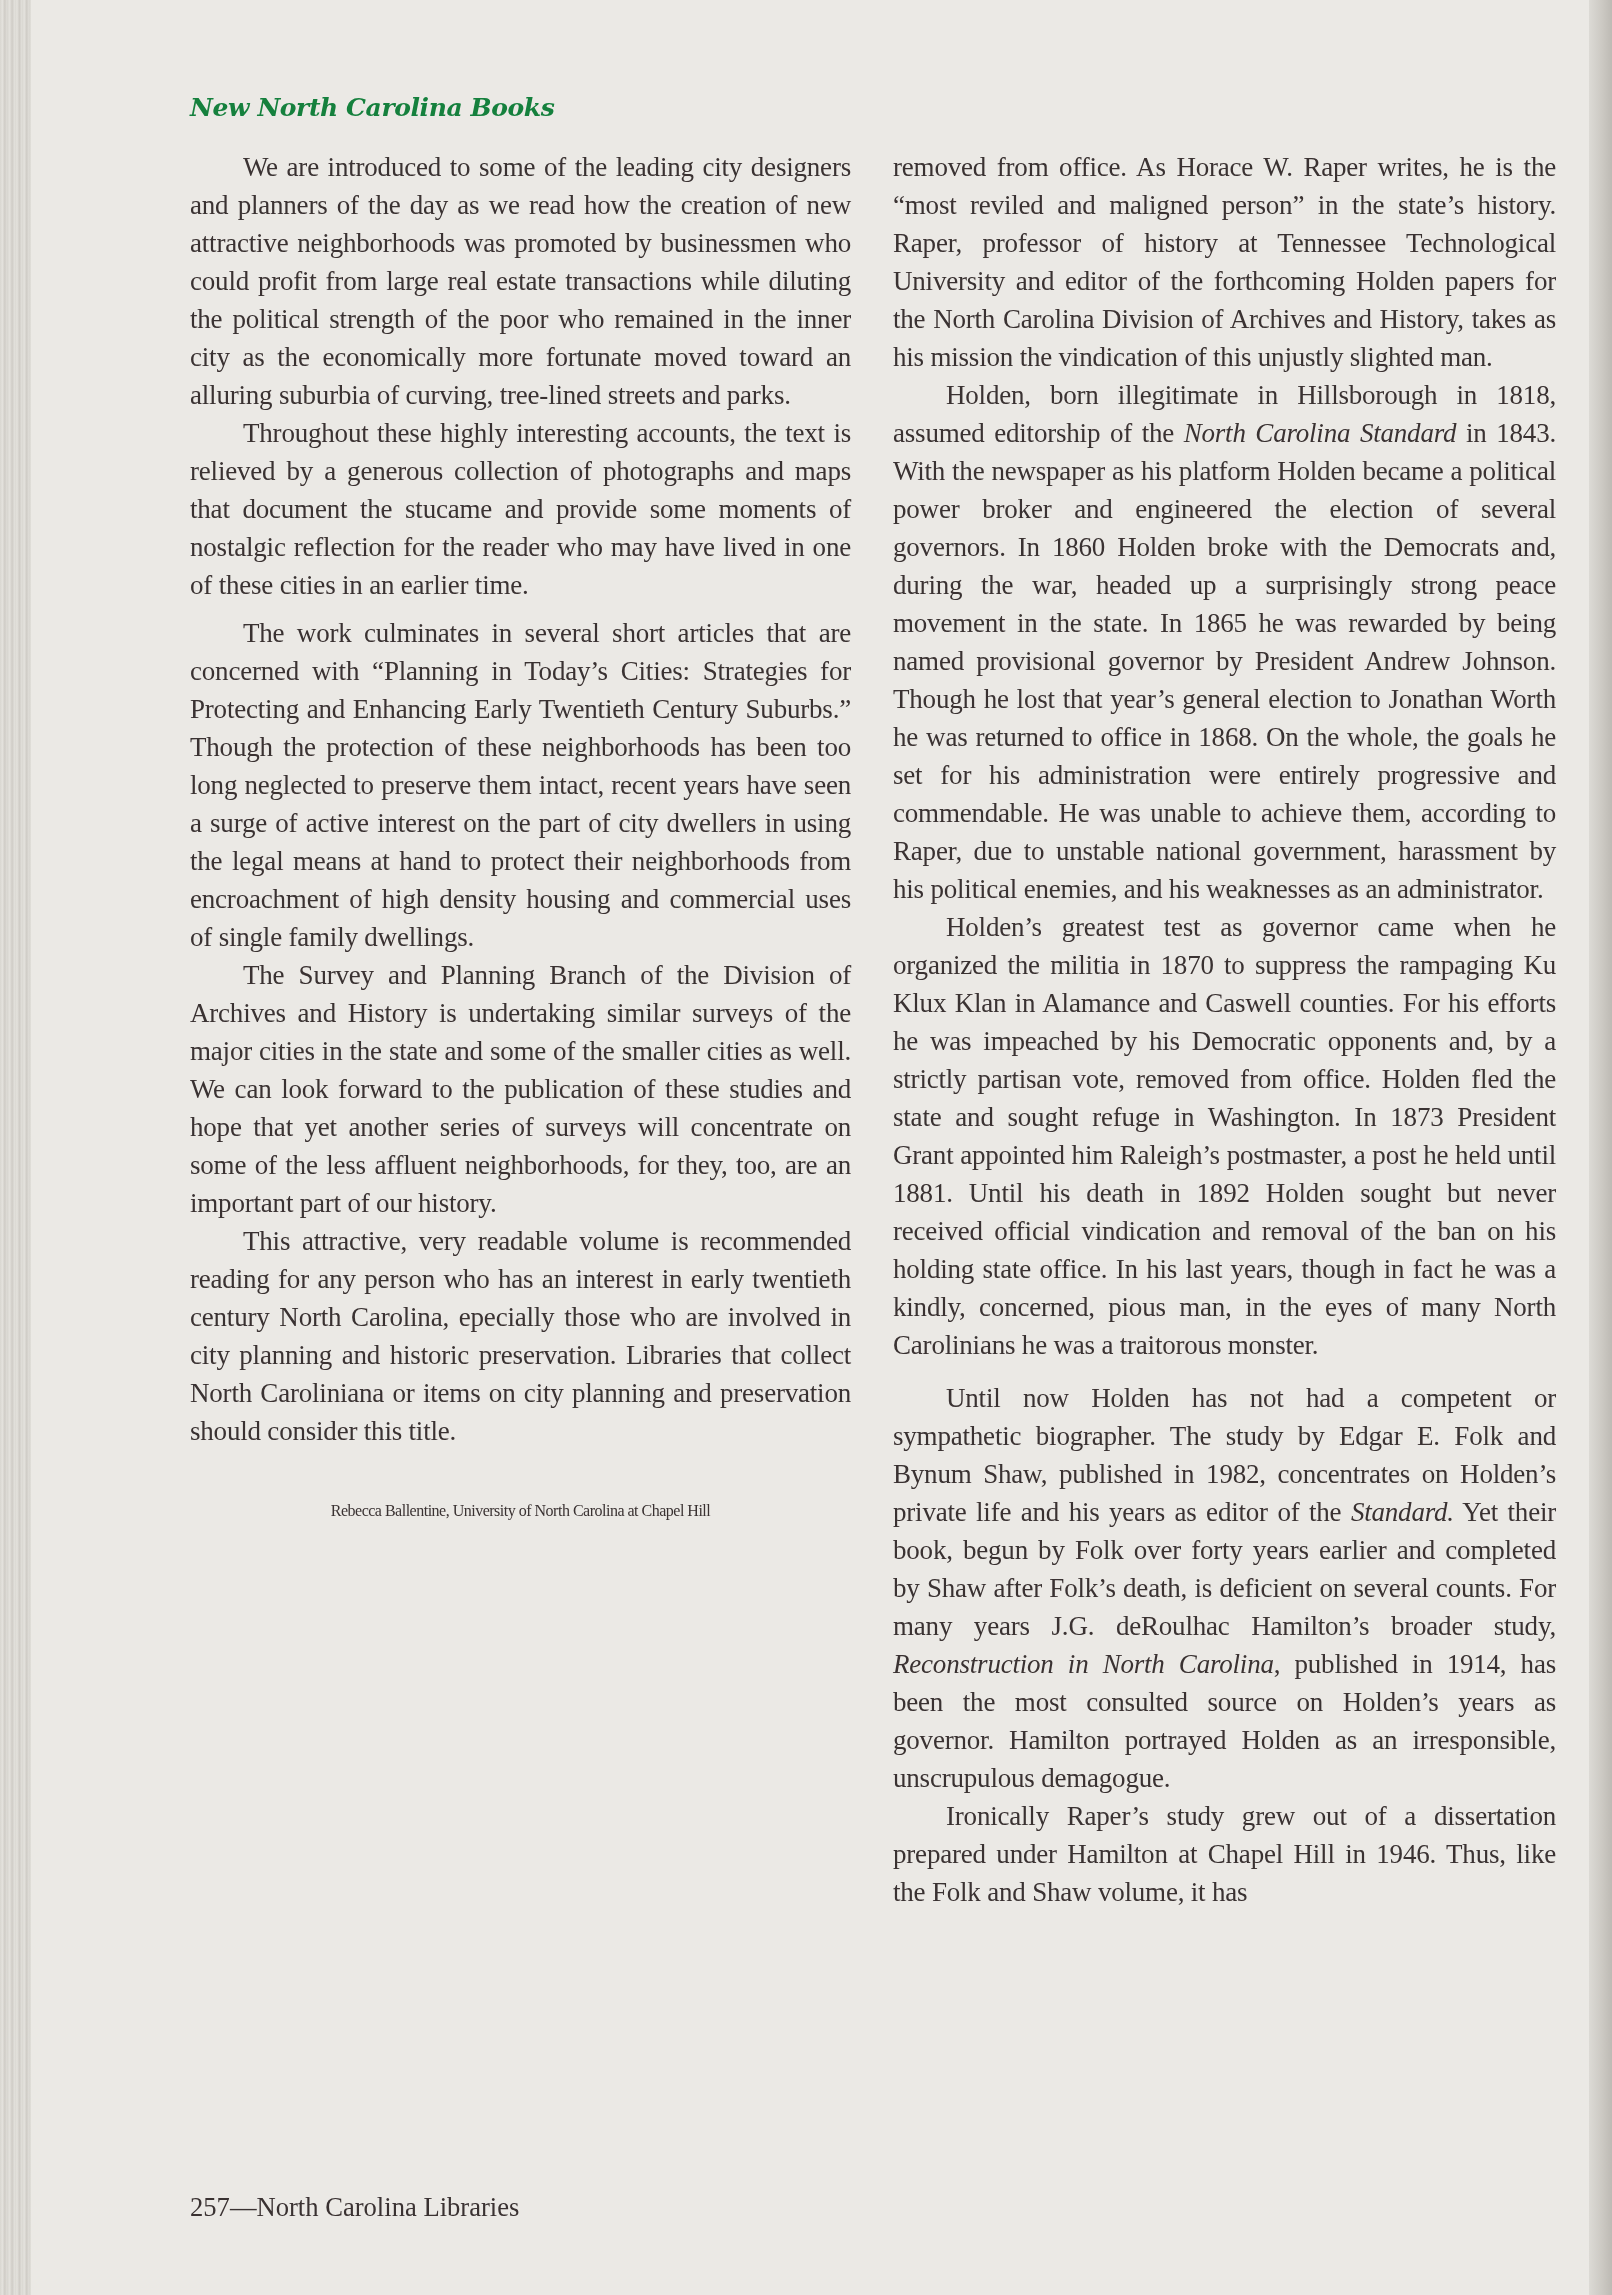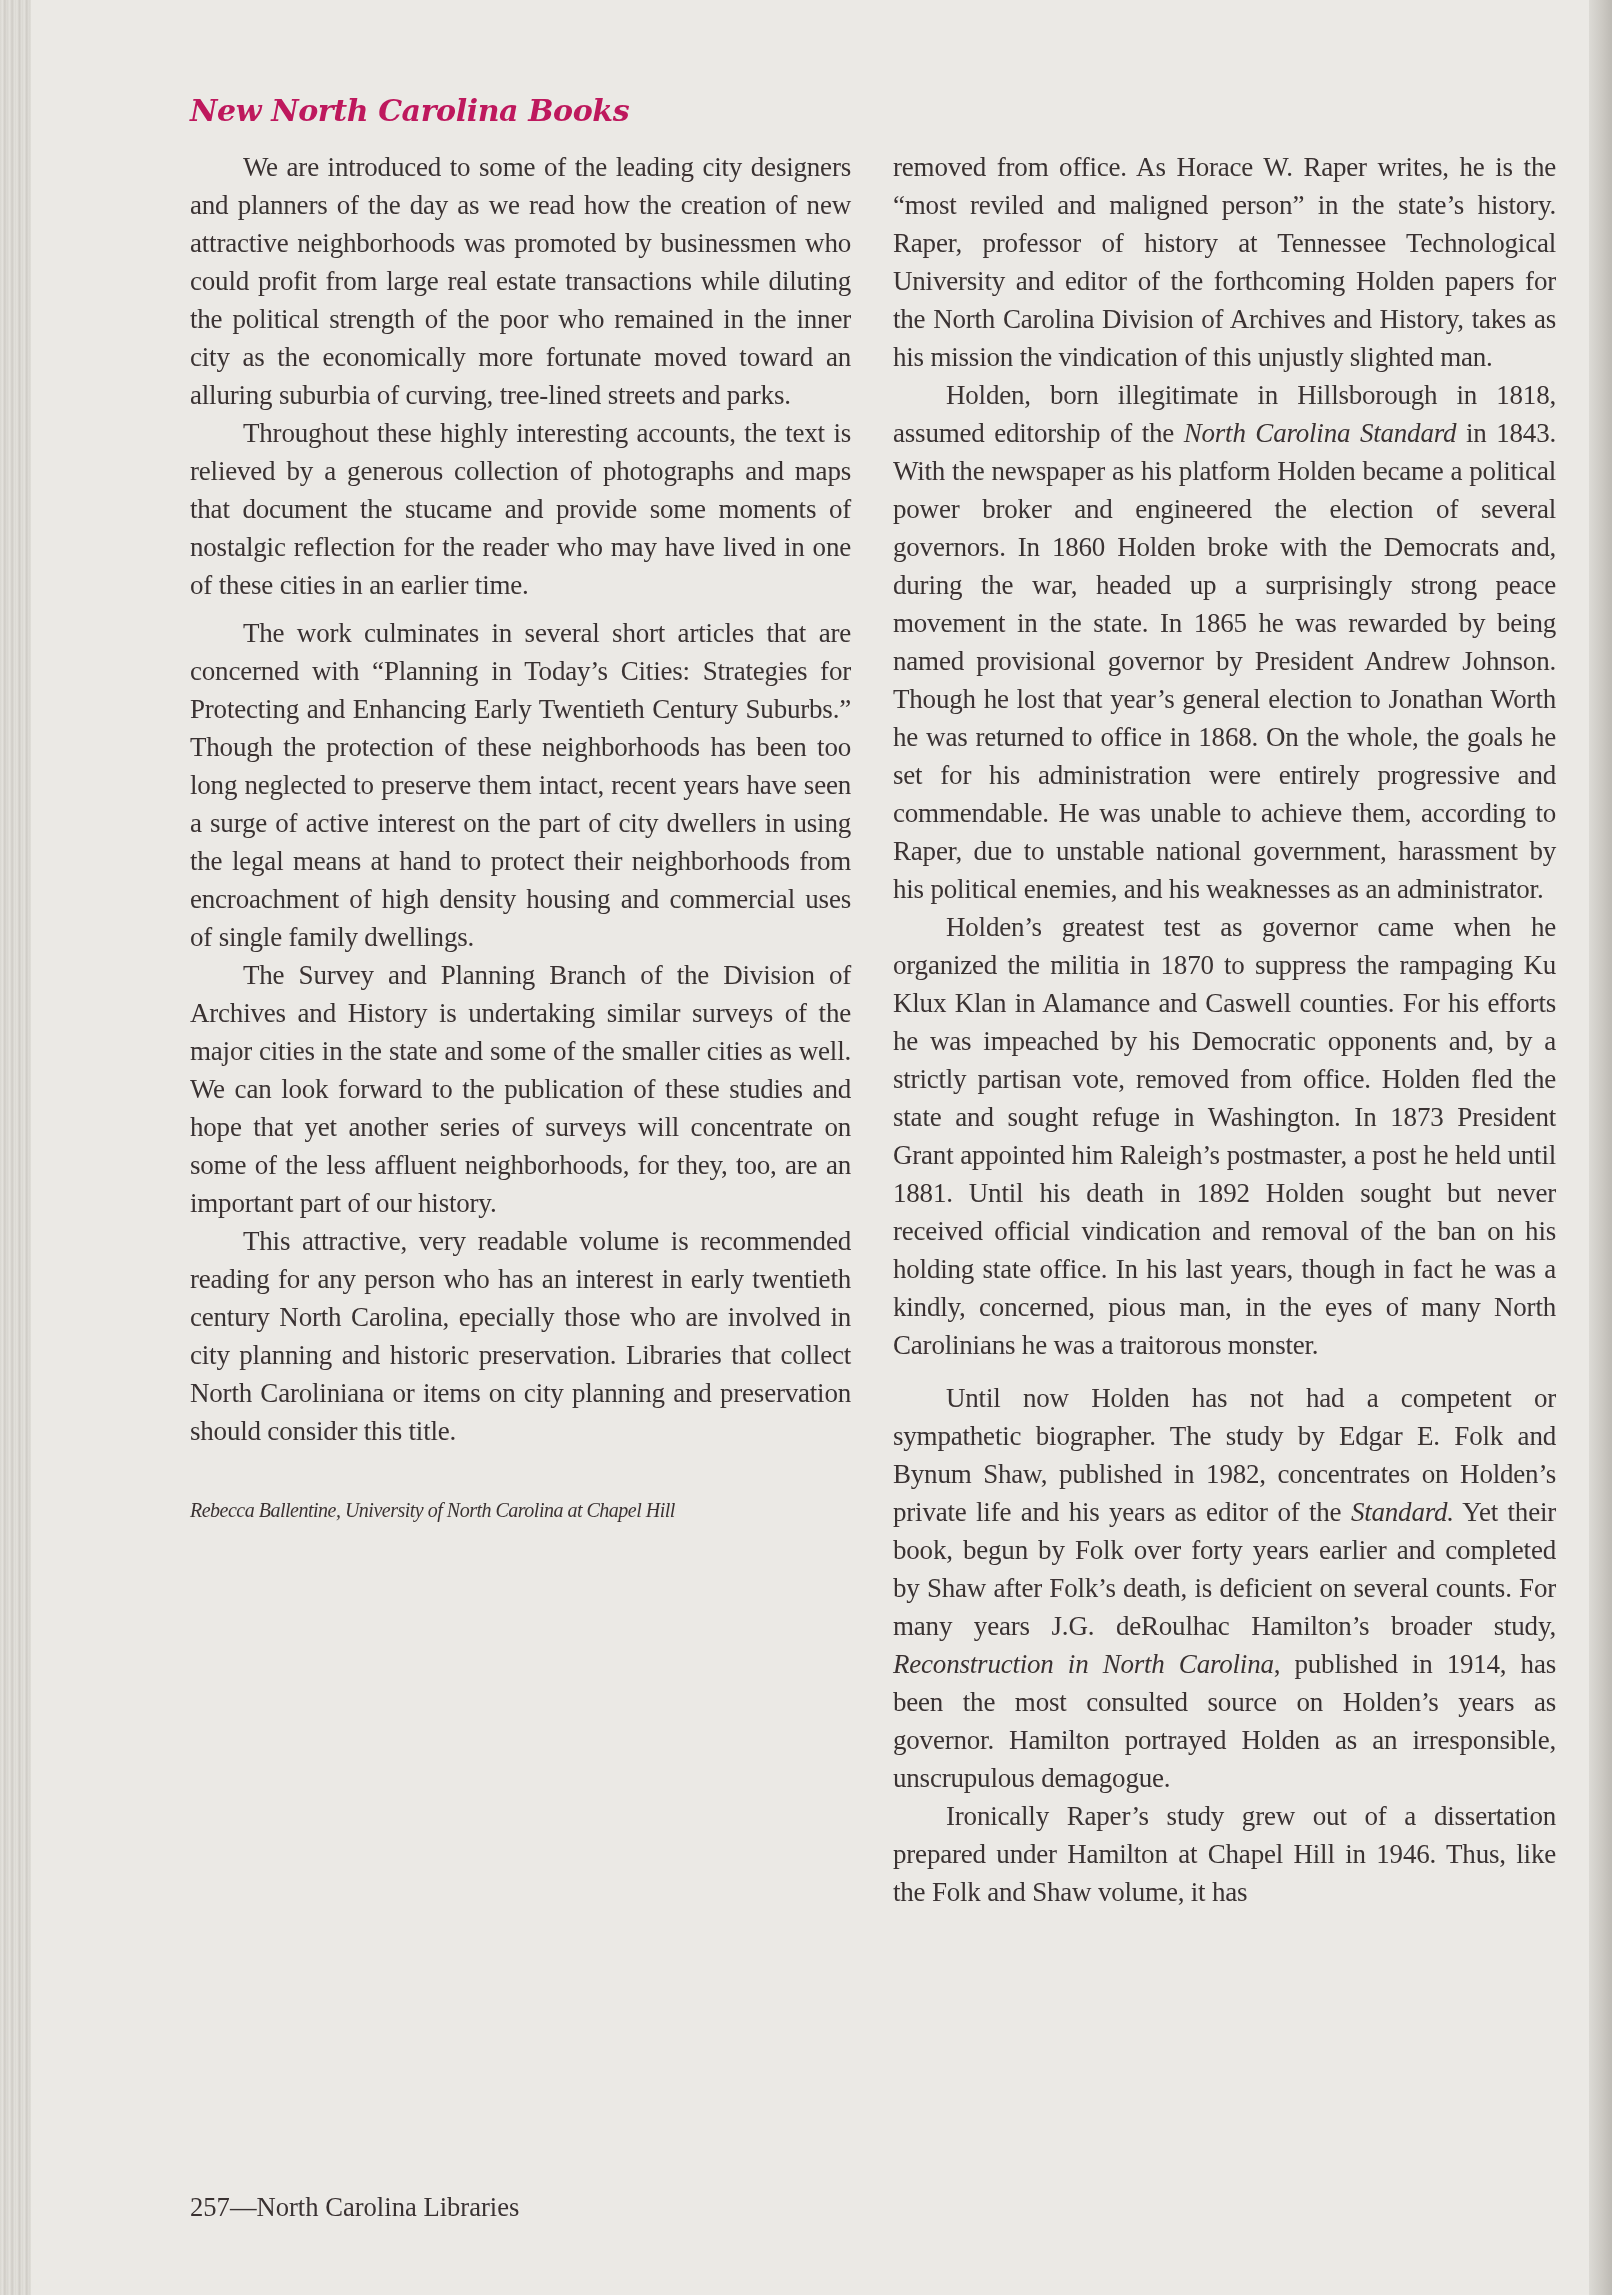--- a/index.html
+++ b/index.html
@@ -17,38 +17,38 @@
     position: absolute; right: 0; top: 0; width: 22.6px; height: 2295px;
     background: linear-gradient(90deg, #dcdad5, #cbc8c2 60%, #bdbab4);
   }
   .page {
     position: absolute; left: 31px; top: 0; width: 1559px; height: 2295px;
     background: #ebe9e5;
   }
   .running-head {
     position: absolute; left: 159px; top: 93px;
     font-family: "DejaVu Serif", serif; font-style: italic; font-weight: bold;
-    font-size: 30px; color: #be185d; letter-spacing: -0.4px;
+    font-size: 25px; color: #15803d; letter-spacing: -0.4px;
   }
   .column {
     position: absolute; width: 661px;
     font-family: "Liberation Serif", serif;
     font-size: 27px; line-height: 38px;
     text-align: justify; hyphens: manual;
     letter-spacing: -0.2px;
   }
   .col-left { left: 159px; top: 148px; }
   .col-right { left: 862px; top: 148px; width: 663px; }
   .column p { margin: 0; text-indent: 53px; }
   .column p.noindent { text-indent: 0; }
   .gap-small { margin-top: 9.7px !important; }
   .gap-med { margin-top: 14.5px !important; }
   .byline {
     margin: 47px 0 0 0 !important; text-indent: 0 !important;
-    font-style: italic; font-size: 20px; line-height: 27px; text-align: left;
+    font-size: 16px; line-height: 27px; text-align: center;
     white-space: nowrap; letter-spacing: -0.5px;
   }
   .citation { margin-top: 60px !important; text-indent: 0 !important; }
   .citation .book-title { font-style: italic; font-weight: bold; }
   .review-start { margin-top: 39px !important; }
   em { font-style: italic; }
   .folio {
     position: absolute; left: 159px; top: 2192px;
     font-family: "Liberation Serif", serif; font-size: 26.6px; color: #3a3232;
   }

